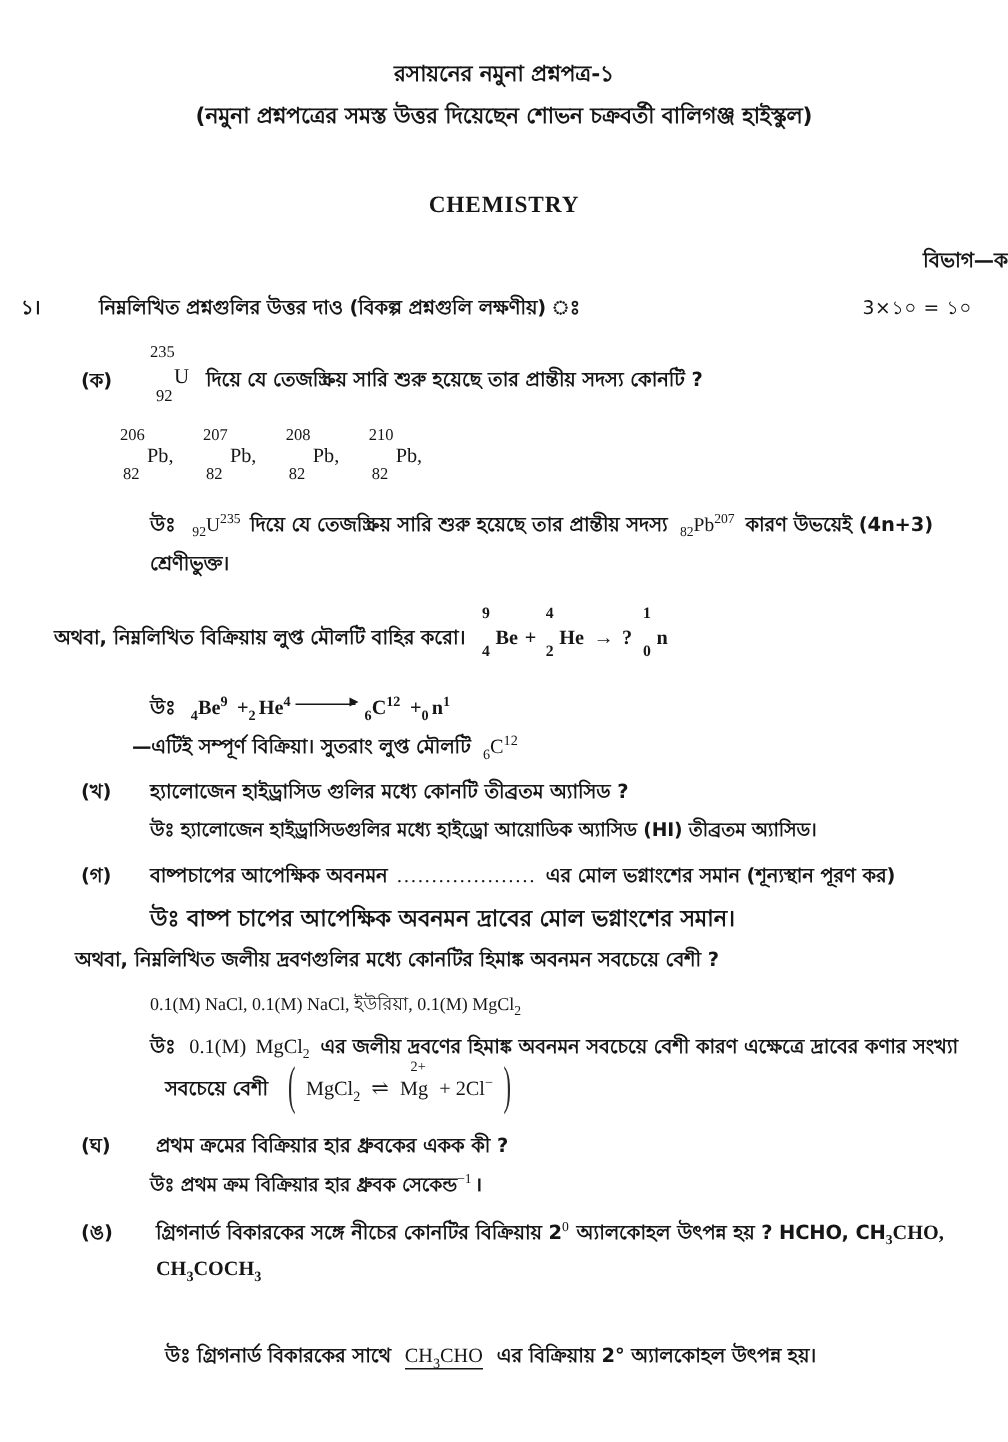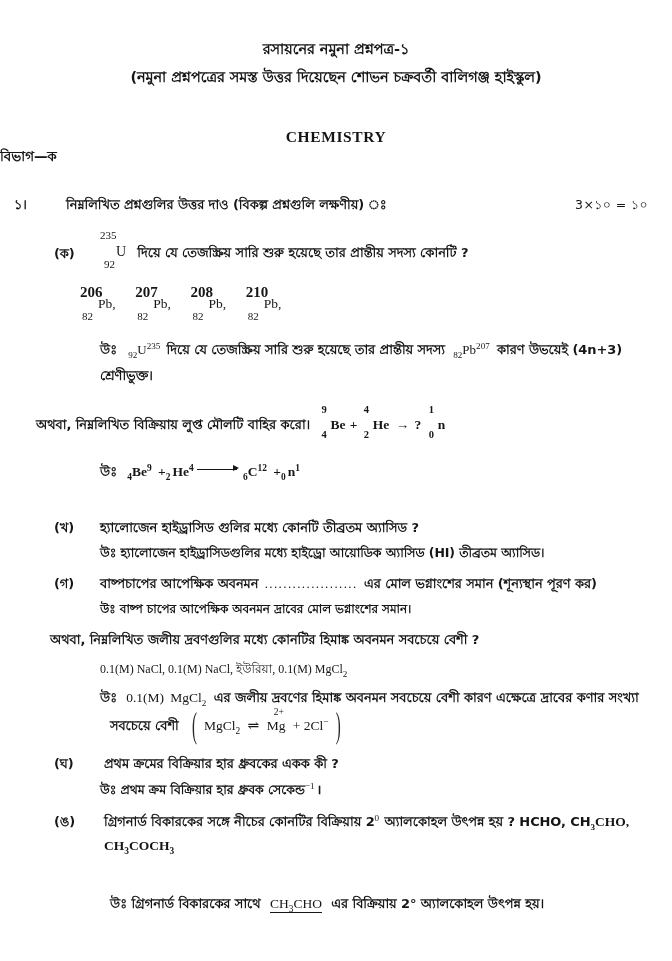--- a/index.html
+++ b/index.html
@@ -57,22 +57,22 @@
     left: 0; right: 0;
     top: 128px;
     text-align: center;
     font-size: 15.5px;
     font-weight: bold;
     letter-spacing: 0.6px;
   }
   .section-head {
     position: absolute;
     left: 0; right: 0;
-    top: 146px;
-    text-align: left;
+    top: 163px;
+    text-align: right;
     font-size: 13.5px;
   }
 
   
   .q1-row {
     position: absolute;
     left: 14px;
     right: 16px;
     top: 195px;
     font-size: 13px;
@@ -138,21 +138,21 @@
   }
 
   
   .pb-item {
     display: inline-block;
     position: relative;
     width: 52px;
     height: 34px;
     vertical-align: top;
   }
-  .pb-item .m  { position: absolute; left: 0px;  top: 0px;  font-size: 15px; font-weight: bold; }
+  .pb-item .m  { position: absolute; left: 0px;  top: 0px;  font-size: 11px; }
   .pb-item .z  { position: absolute; left: 2px;  top: 26px; font-size: 11px; }
   .pb-item .sy { position: absolute; left: 18px; top: 12px; font-size: 13.5px; }
 
   
   .rx {
     display: inline-block;
     position: relative;
     vertical-align: baseline;
     font-size: 13.5px;
     font-weight: bold;
@@ -322,32 +322,36 @@
   <div class="ln" style="left:100px; top:462px;">
     <span class="bn">উঃ</span>
     <span class="sf" style="margin-left:7px; font-size:13.5px;font-weight:bold;">
       <sub class="s">4</sub><span>Be</span><sup class="s">9</sup>
       <span style="margin-left:3px;">+</span><sub class="s">2</sub><span style="margin-left:2px;">He</span><sup class="s">4</sup>
       <span class="arrow-long"></span><sub class="s">6</sub><span>C</span><sup class="s">12</sup>
       <span style="margin-left:3px;">+</span><sub class="s">0</sub><span style="margin-left:2px;">n</span><sup class="s">1</sup>
     </span>
   </div>
 
+  <div class="ln" style="left:88px; top:488px;">
+    <span class="bn">—এটিই সম্পূর্ণ বিক্রিয়া। সুতরাং লুপ্ত মৌলটি</span>
+    <span class="sf" style="margin-left:5px; font-size:13.5px;"><sub class="s">6</sub><span>C</span><sup class="s">12</sup></span>
+  </div>
 
   <div class="plabel bn" style="left:54px; top:518px;">(খ)</div>
   <div class="ln bn" style="left:100px; top:518px;">হ্যালোজেন হাইড্রাসিড গুলির মধ্যে কোনটি তীব্রতম অ্যাসিড ?</div>
   <div class="ln bn" style="left:100px; top:544px; font-size:12.5px;">উঃ হ্যালোজেন হাইড্রাসিডগুলির মধ্যে হাইড্রো আয়োডিক অ্যাসিড (HI) তীব্রতম অ্যাসিড।</div>
 
   <div class="plabel bn" style="left:54px; top:574px;">(গ)</div>
   <div class="ln" style="left:100px; top:574px;">
     <span class="bn">বাষ্পচাপের আপেক্ষিক অবনমন</span>
     <span class="sf dotted-blank" style="margin:0 3px;">....................</span>
     <span class="bn">এর মোল ভগ্নাংশের সমান (শূন্যস্থান পূরণ কর)</span>
   </div>
-  <div class="ln bn" style="left:100px; top:600px; font-size:12px;">উঃ  বাষ্প চাপের আপেক্ষিক অবনমন দ্রাবের মোল ভগ্নাংশের সমান।</div>
+  <div class="ln bn" style="left:100px; top:600px; font-size:15px;">উঃ  বাষ্প চাপের আপেক্ষিক অবনমন দ্রাবের মোল ভগ্নাংশের সমান।</div>
 
   <div class="ln bn" style="left:50px; top:630px;">অথবা, নিম্নলিখিত জলীয় দ্রবণগুলির মধ্যে কোনটির হিমাঙ্ক অবনমন সবচেয়ে বেশী ?</div>
 
   <div class="ln" style="left:100px; top:660px;">
     <span class="sf" style="font-size:12px;">0.1(M) NaCl, 0.1(M) NaCl, ইউরিয়া, 0.1(M) MgCl</span><sub class="s sf">2</sub>
   </div>
 
   <div class="ln" style="left:100px; top:688px;">
     <span class="bn">উঃ</span>
     <span class="sf" style="margin-left:6px; font-size:13.5px;">0.1(M)</span>

